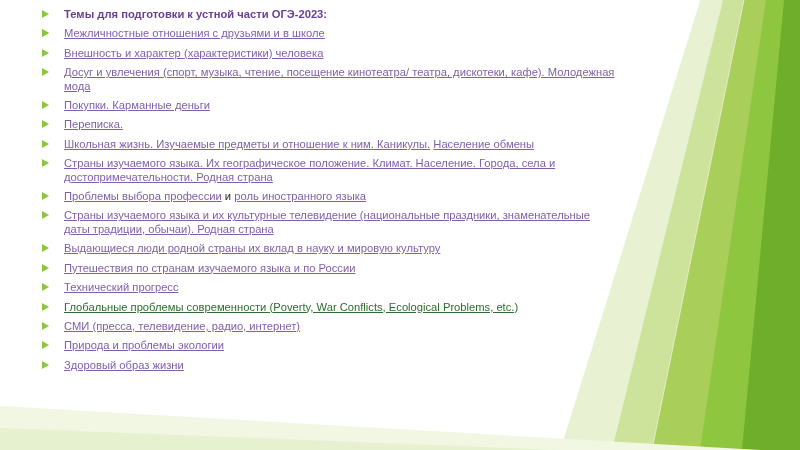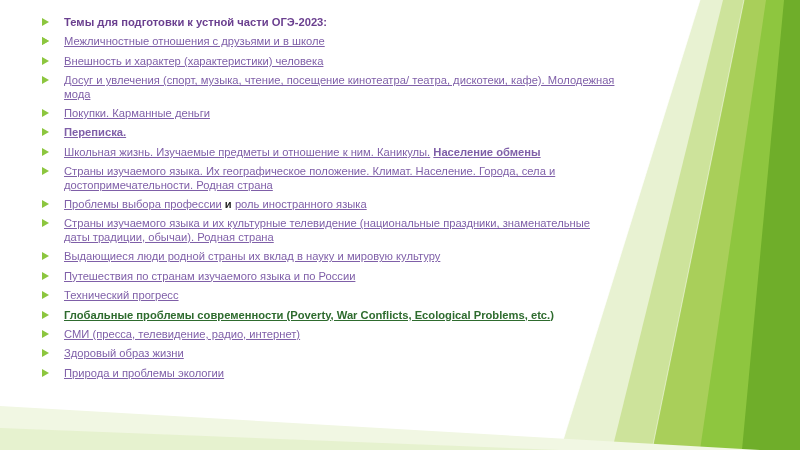--- a/index.html
+++ b/index.html
@@ -30,21 +30,21 @@
   .bg-layer svg {
     display: block;
     width: 800px;
     height: 450px;
   }
 
   
   .content {
     position: absolute;
     left: 38px;
-    top: 16px;
+    top: 8px;
     width: 580px;
   }
   ul.bullets {
     list-style: none;
     margin: 0;
     padding: 0;
   }
   li.bullet-item {
     position: relative;
     padding-left: 26px;
@@ -72,21 +72,21 @@
   }
   .link {
     color: #7f5fa8;
     text-decoration: underline;
   }
   .link-green {
     color: #2e6b2e;
     text-decoration: underline;
   }
   .bold {
-    font-weight: bold;
+    font-weight: normal;
   }
   .heading {
     color: #6a3f8f;
     font-weight: bold;
     text-decoration: none;
   }
 </style>
 </head>
 <body>
 
@@ -120,18 +120,18 @@
         <li class="bullet-item"><span class="marker"></span><span class="txt link bold">Переписка.</span></li>
         <li class="bullet-item"><span class="marker"></span><span class="txt link">Школьная жизнь. Изучаемые предметы и отношение к ним. Каникулы.</span><span class="txt plain"> </span><span class="txt link bold">Население обмены</span></li>
         <li class="bullet-item"><span class="marker"></span><span class="txt link">Страны изучаемого языка. Их географическое положение. Климат. Население. Города, села и достопримечательности. Родная страна</span></li>
         <li class="bullet-item"><span class="marker"></span><span class="txt link">Проблемы выбора профессии</span><span class="txt plain bold"> и </span><span class="txt link">роль иностранного языка</span></li>
         <li class="bullet-item"><span class="marker"></span><span class="txt link">Страны изучаемого языка и их культурные телевидение (национальные праздники, знаменательные даты традиции, обычаи). Родная страна</span></li>
         <li class="bullet-item"><span class="marker"></span><span class="txt link">Выдающиеся люди родной страны их вклад в науку и мировую культуру</span></li>
         <li class="bullet-item"><span class="marker"></span><span class="txt link">Путешествия по странам изучаемого языка и по России</span></li>
         <li class="bullet-item"><span class="marker"></span><span class="txt link">Технический прогресс</span></li>
         <li class="bullet-item"><span class="marker"></span><span class="txt link-green bold">Глобальные проблемы современности (Poverty, War Conflicts, Ecological Problems, etc.)</span></li>
         <li class="bullet-item"><span class="marker"></span><span class="txt link">СМИ (пресса, телевидение, радио, интернет)</span></li>
+        <li class="bullet-item"><span class="marker"></span><span class="txt link">Природа и проблемы экологии</span></li>
         <li class="bullet-item"><span class="marker"></span><span class="txt link">Здоровый образ жизни</span></li>
-        <li class="bullet-item"><span class="marker"></span><span class="txt link">Природа и проблемы экологии</span></li>
       </ul>
   </div>
 
 </div>
 
 </body></html>

